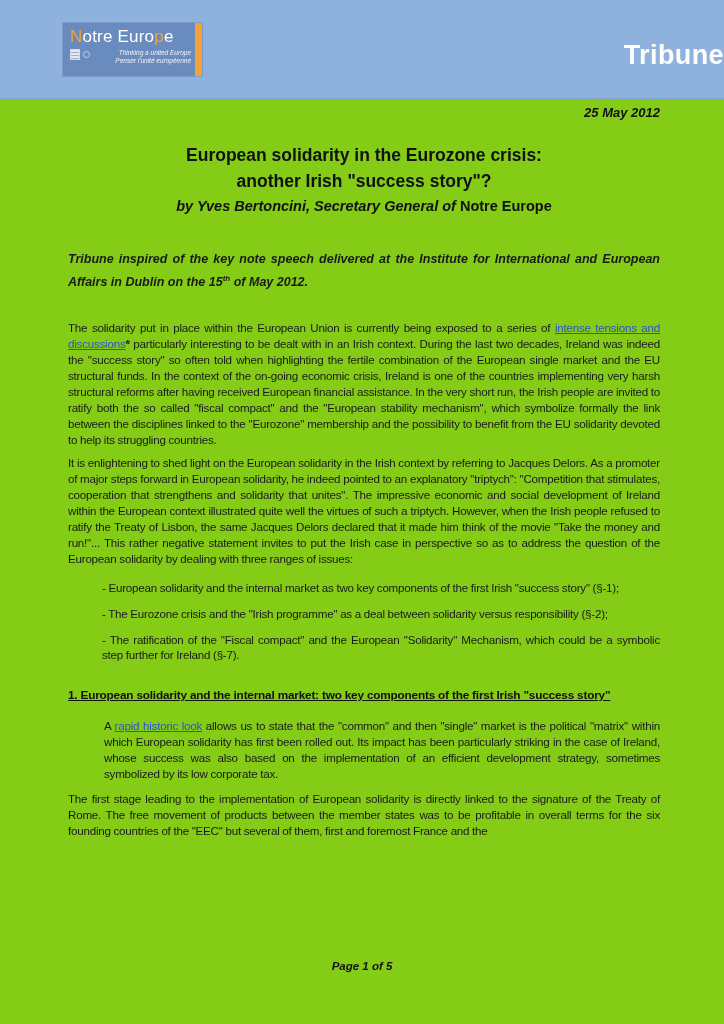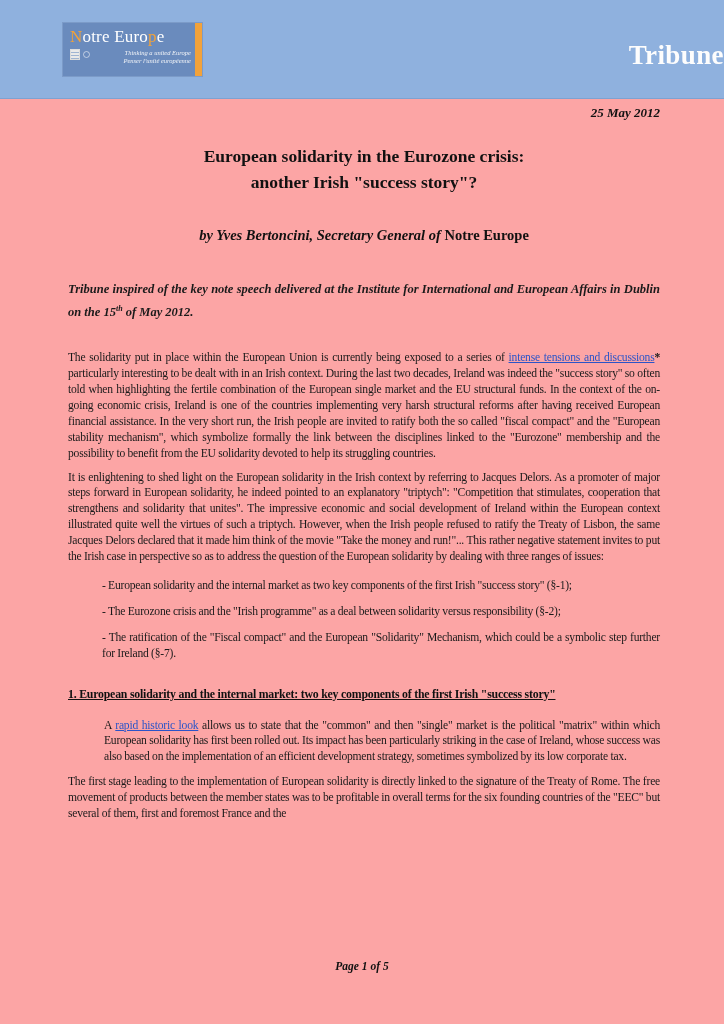--- a/index.html
+++ b/index.html
@@ -1,22 +1,22 @@
 <!DOCTYPE html>
 <html><head>
 <meta charset="utf-8">
 <style>
   * { box-sizing: border-box; }
   html, body { margin: 0; padding: 0; background: #ffffff; }
   .page {
     position: relative;
     width: 724px;
     height: 1024px;
-    background: #fca5a5;
-    font-family: Liberation Serif, serif;
+    background: #84cc16;
+    font-family: Liberation Sans, sans-serif;
     color: #1a1a1a;
     overflow: hidden;
   }
 
   
   .banner {
     position: absolute;
     top: 0; left: 0;
     width: 724px; height: 99px;
     background: #8fb1de;
@@ -92,21 +92,21 @@
   .doc-title {
     margin: 22px 0 0;
     text-align: center;
     font-size: 17.5px;
     line-height: 26px;
     font-weight: bold;
     color: #111111;
   }
   .tline { display: block; }
 
-  .byline { margin-top: 32px; text-align: center; font-size: 14.5px; color: #111111; }
+  .byline { margin-top: 4px; text-align: center; font-size: 14.5px; color: #111111; }
   .byline-italic { font-weight: bold; font-style: italic; }
   .byline-brand { font-weight: bold; }
 
   .intro {
     margin: 36px 0 0;
     font-weight: bold;
     font-style: italic;
     font-size: 12.5px;
     line-height: 19px;
     text-align: justify;

